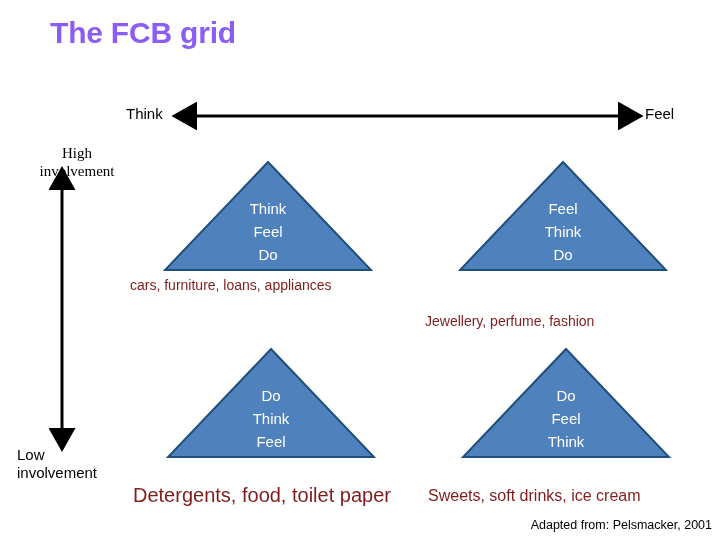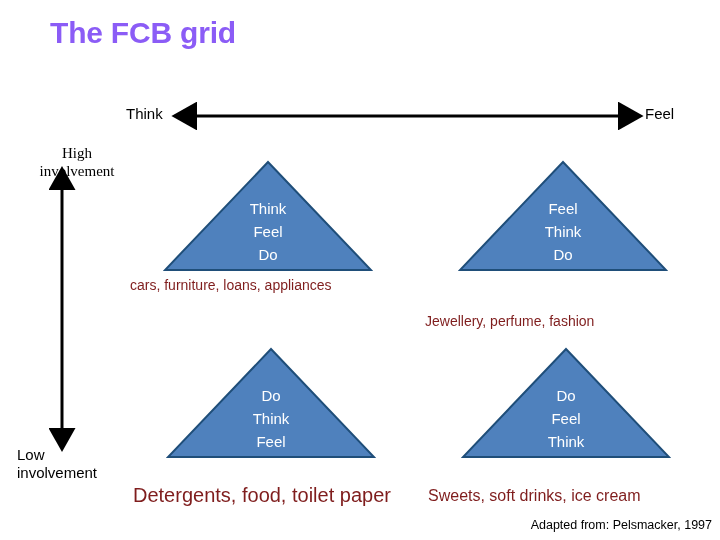--- a/index.html
+++ b/index.html
@@ -236,15 +236,15 @@
       </svg>
       <div class="tri-text">
         <span>Do</span>
         <span>Feel</span>
         <span>Think</span>
       </div>
     </div>
     <div class="caption">Sweets, soft drinks, ice cream</div>
   </div>
 
-  <div id="footer-note">Adapted from: Pelsmacker, 1997</div>
+  <div id="footer-note">Adapted from: Pelsmacker, 2001</div>
 
 </div>
 
 </body></html>

